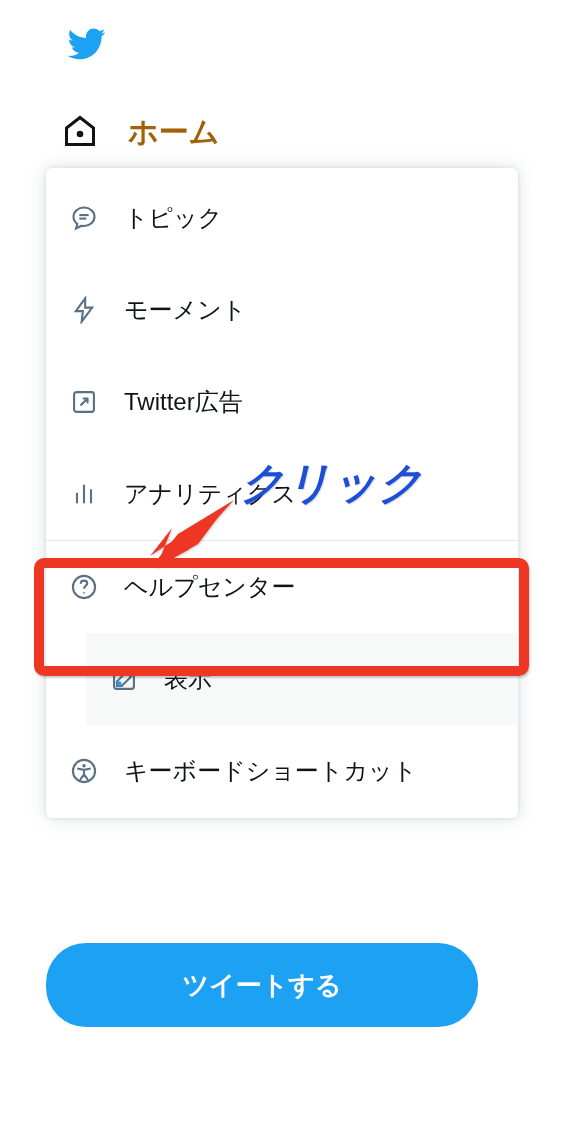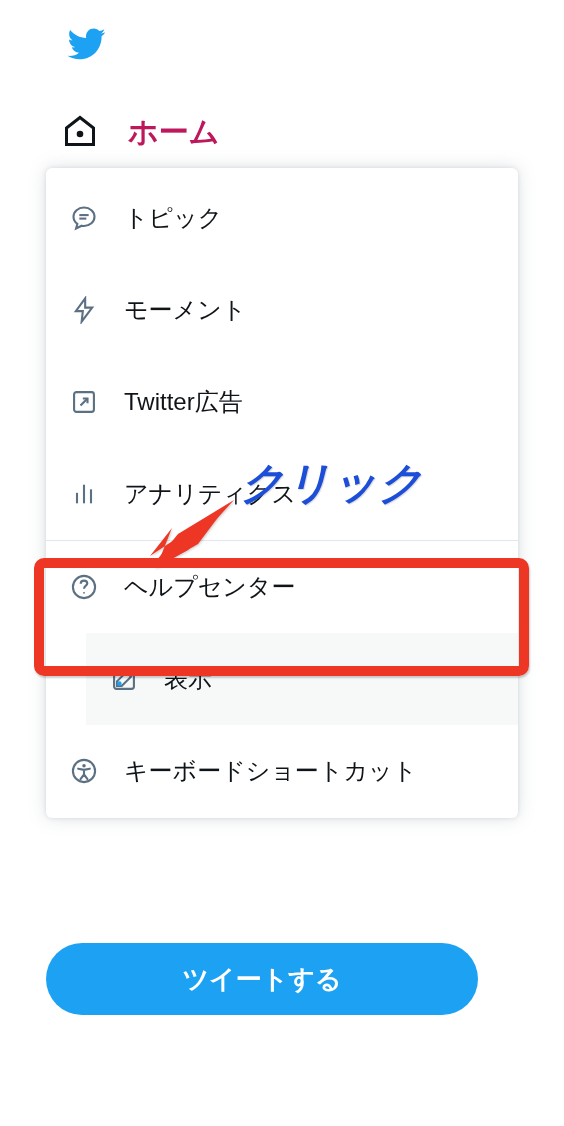--- a/index.html
+++ b/index.html
@@ -32,21 +32,21 @@
     .home-item .icon svg {
       width: 36px;
       height: 36px;
       fill: none;
       stroke: #0f1419;
       stroke-width: 2;
     }
     .home-item .label {
       font-size: 30px;
       font-weight: 800;
-      color: #be185d;
+      color: #a16207;
     }
     .menu-panel {
       position: absolute;
       left: 46px;
       top: 168px;
       width: 472px;
       background: #fff;
       border-radius: 6px;
       box-shadow: 0 0 18px rgba(101, 119, 134, 0.22), 0 0 4px rgba(101, 119, 134, 0.18);
       overflow: visible;
@@ -116,21 +116,21 @@
     .arrow svg {
       width: 110px;
       height: 76px;
       filter: drop-shadow(1px 1px 1px rgba(0,0,0,0.2));
     }
     .tweet-button {
       position: absolute;
       left: 46px;
       top: 943px;
       width: 432px;
-      height: 72px;
+      height: 84px;
       background: #1DA1F2;
       border: none;
       border-radius: 40px;
       color: #fff;
       font-size: 26px;
       font-weight: 800;
       cursor: pointer;
       font-family: inherit;
     }
     .display-item {

